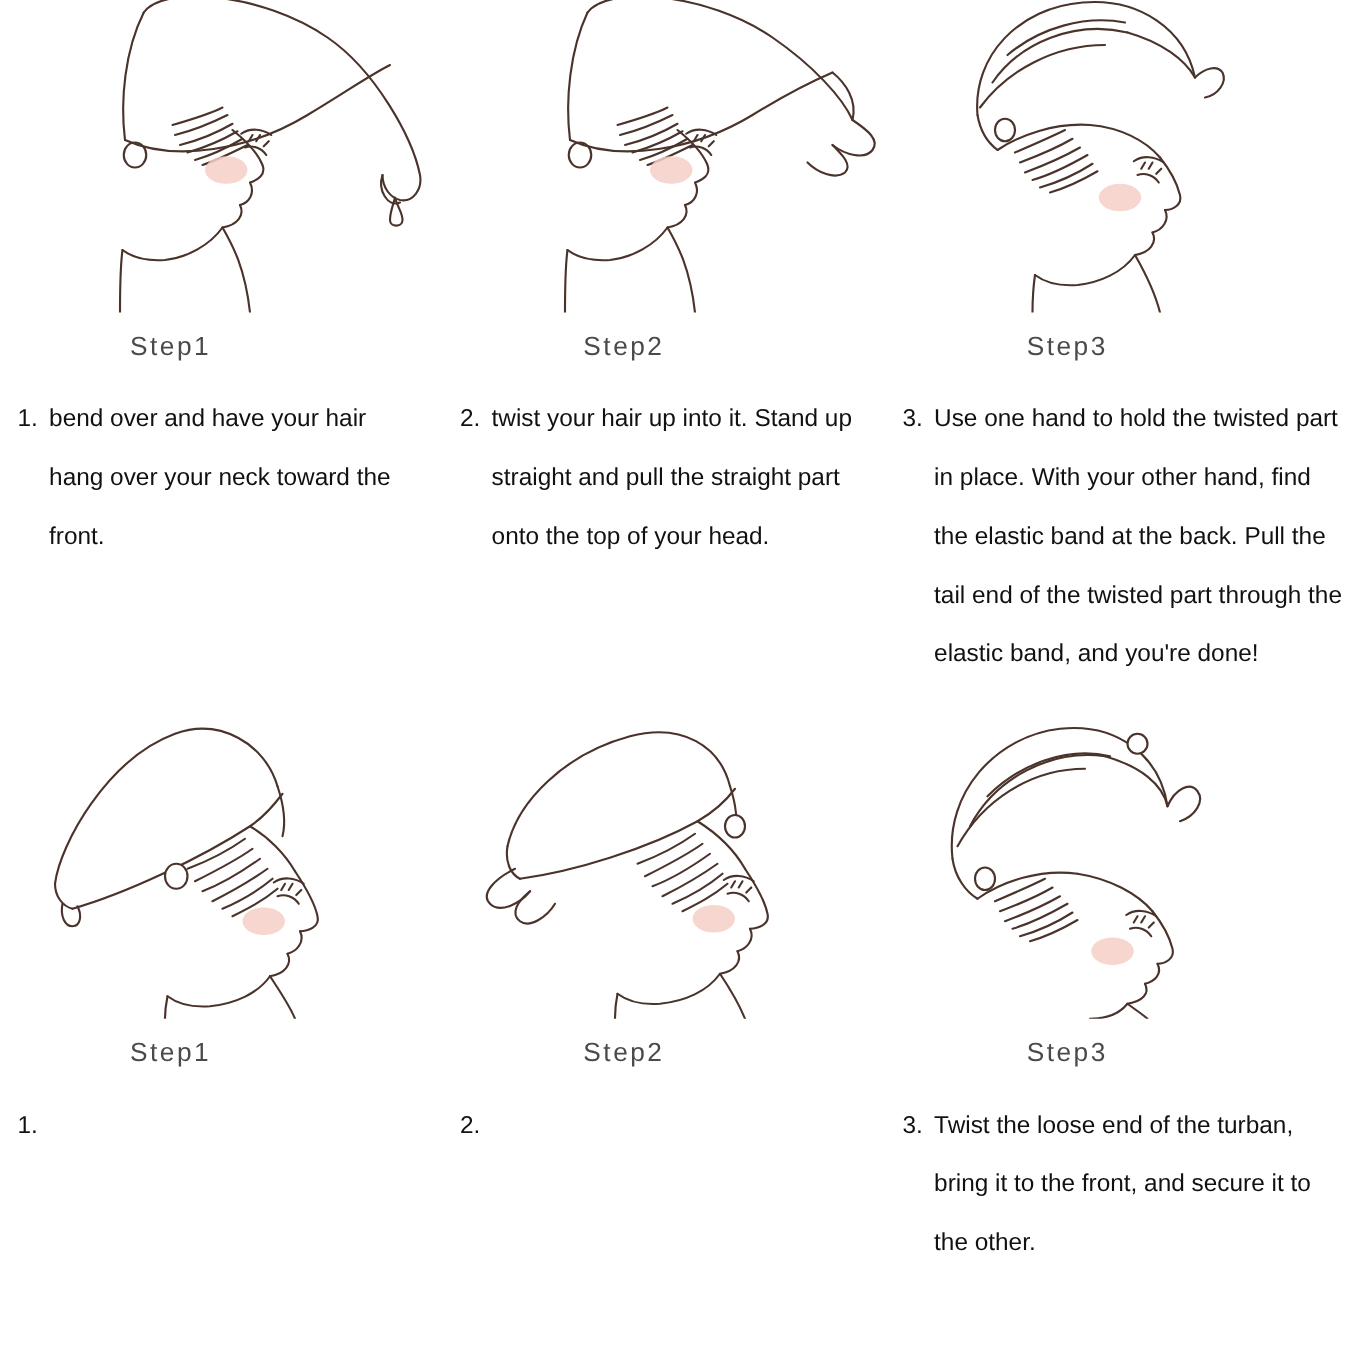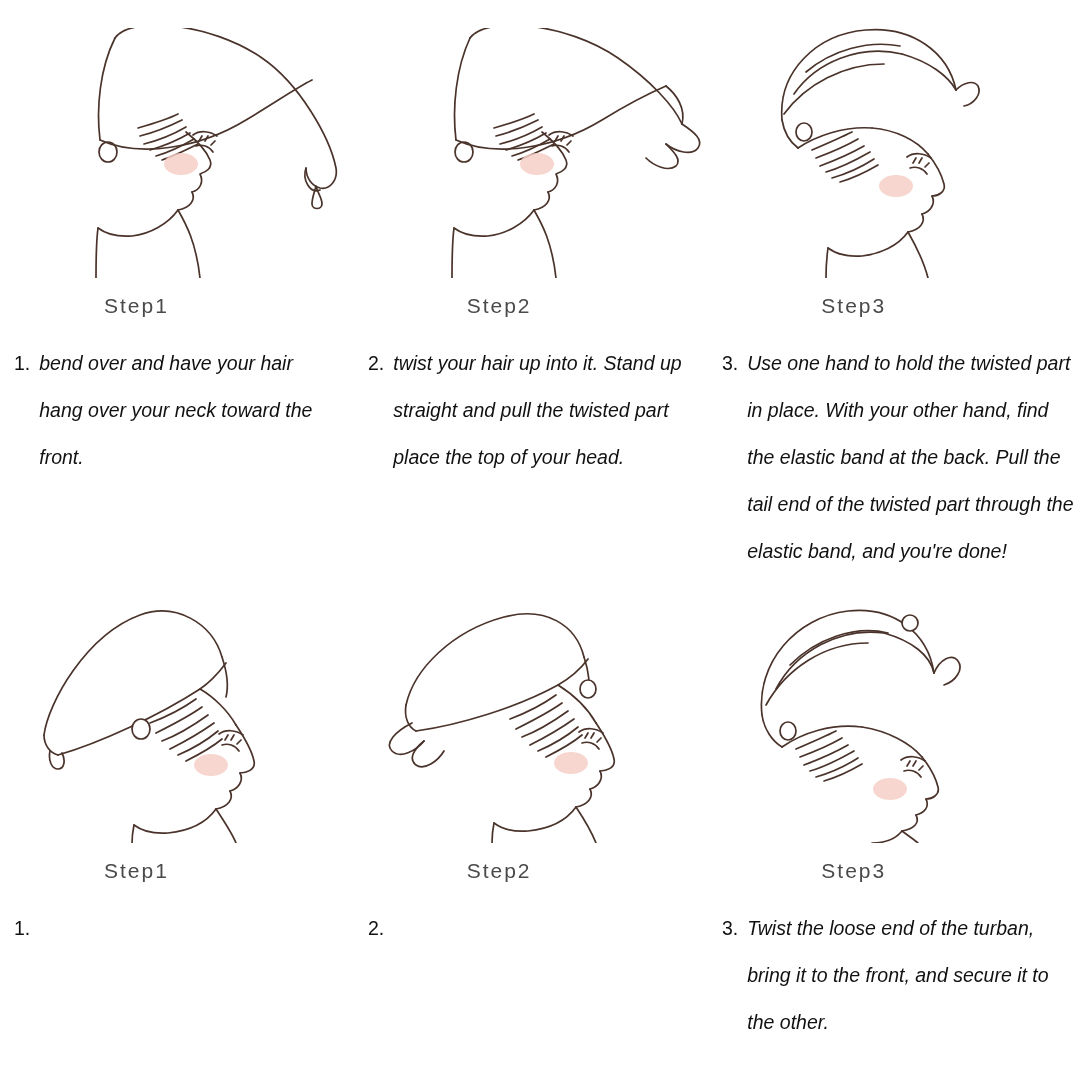--- a/index.html
+++ b/index.html
@@ -11,21 +11,20 @@
     width: 1080px;
     height: 1080px;
     font-family: "Liberation Sans", sans-serif;
     color: #1a1a1a;
     overflow: hidden;
   }
   .sheet {
     width: 1080px;
     height: 976px;
     position: relative;
-    margin-top: 28px;
   }
   .block {
     position: relative;
     width: 1080px;
   }
   .illus-row {
     display: flex;
     width: 1080px;
   }
   .illus-cell {
@@ -67,21 +66,20 @@
     line-height: 47px;
     color: #111;
   }
   .caption .num {
     flex: 0 0 auto;
     padding-right: 9px;
     white-space: nowrap;
   }
   .caption .txt {
     flex: 1 1 auto;
-    font-style: italic;
   }
 
   
   .c1 { padding-left: 14px; padding-right: 40px; }
   .c2 { padding-left: 8px;  padding-right: 20px; }
   .c3 { padding-left: 2px;  padding-right: 6px; }
 
   .l1 { padding-left: 104px; }
   .l2 { padding-left: 104px; text-decoration: underline; }
   .l3 { padding-left: 96px; }
@@ -226,21 +224,21 @@
 
     <div class="gap-md"></div>
 
     <div class="caption-row">
       <div class="caption c1">
         <span class="num">1.</span>
         <span class="txt">bend over and have your hair hang over your neck toward the front.</span>
       </div>
       <div class="caption c2">
         <span class="num">2.</span>
-        <span class="txt">twist your hair up into it. Stand up straight and pull the twisted part place the top of your head.</span>
+        <span class="txt">twist your hair up into it. Stand up straight and pull the straight part onto the top of your head.</span>
       </div>
       <div class="caption c3">
         <span class="num">3.</span>
         <span class="txt">Use one hand to hold the twisted part in place. With  your other hand, find the elastic band at the back. Pull the tail end of the twisted part through the elastic band, and you're done!</span>
       </div>
     </div>
 
   </div>
 
   <div class="block block2">

